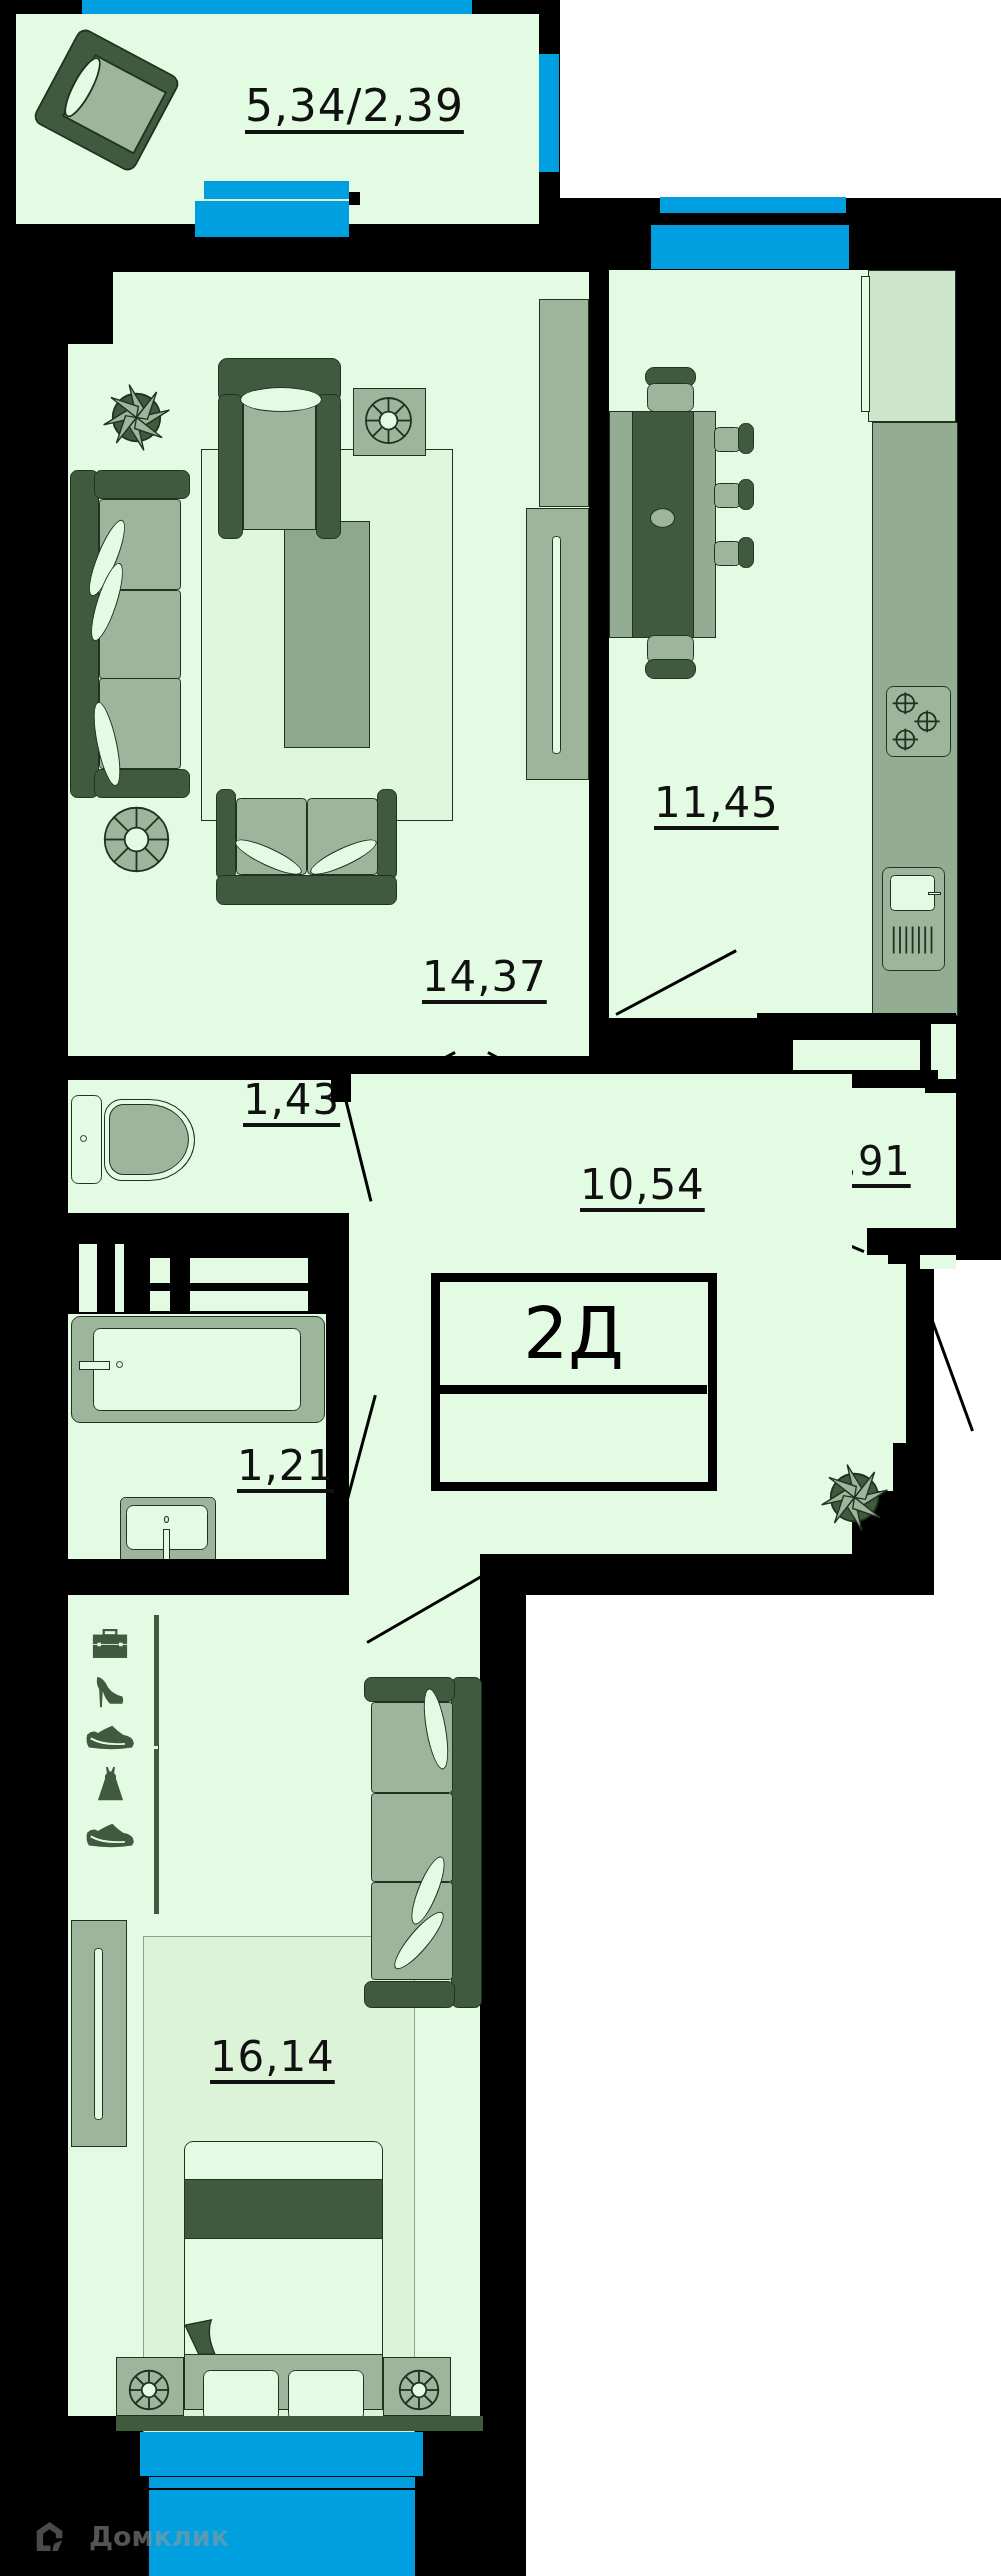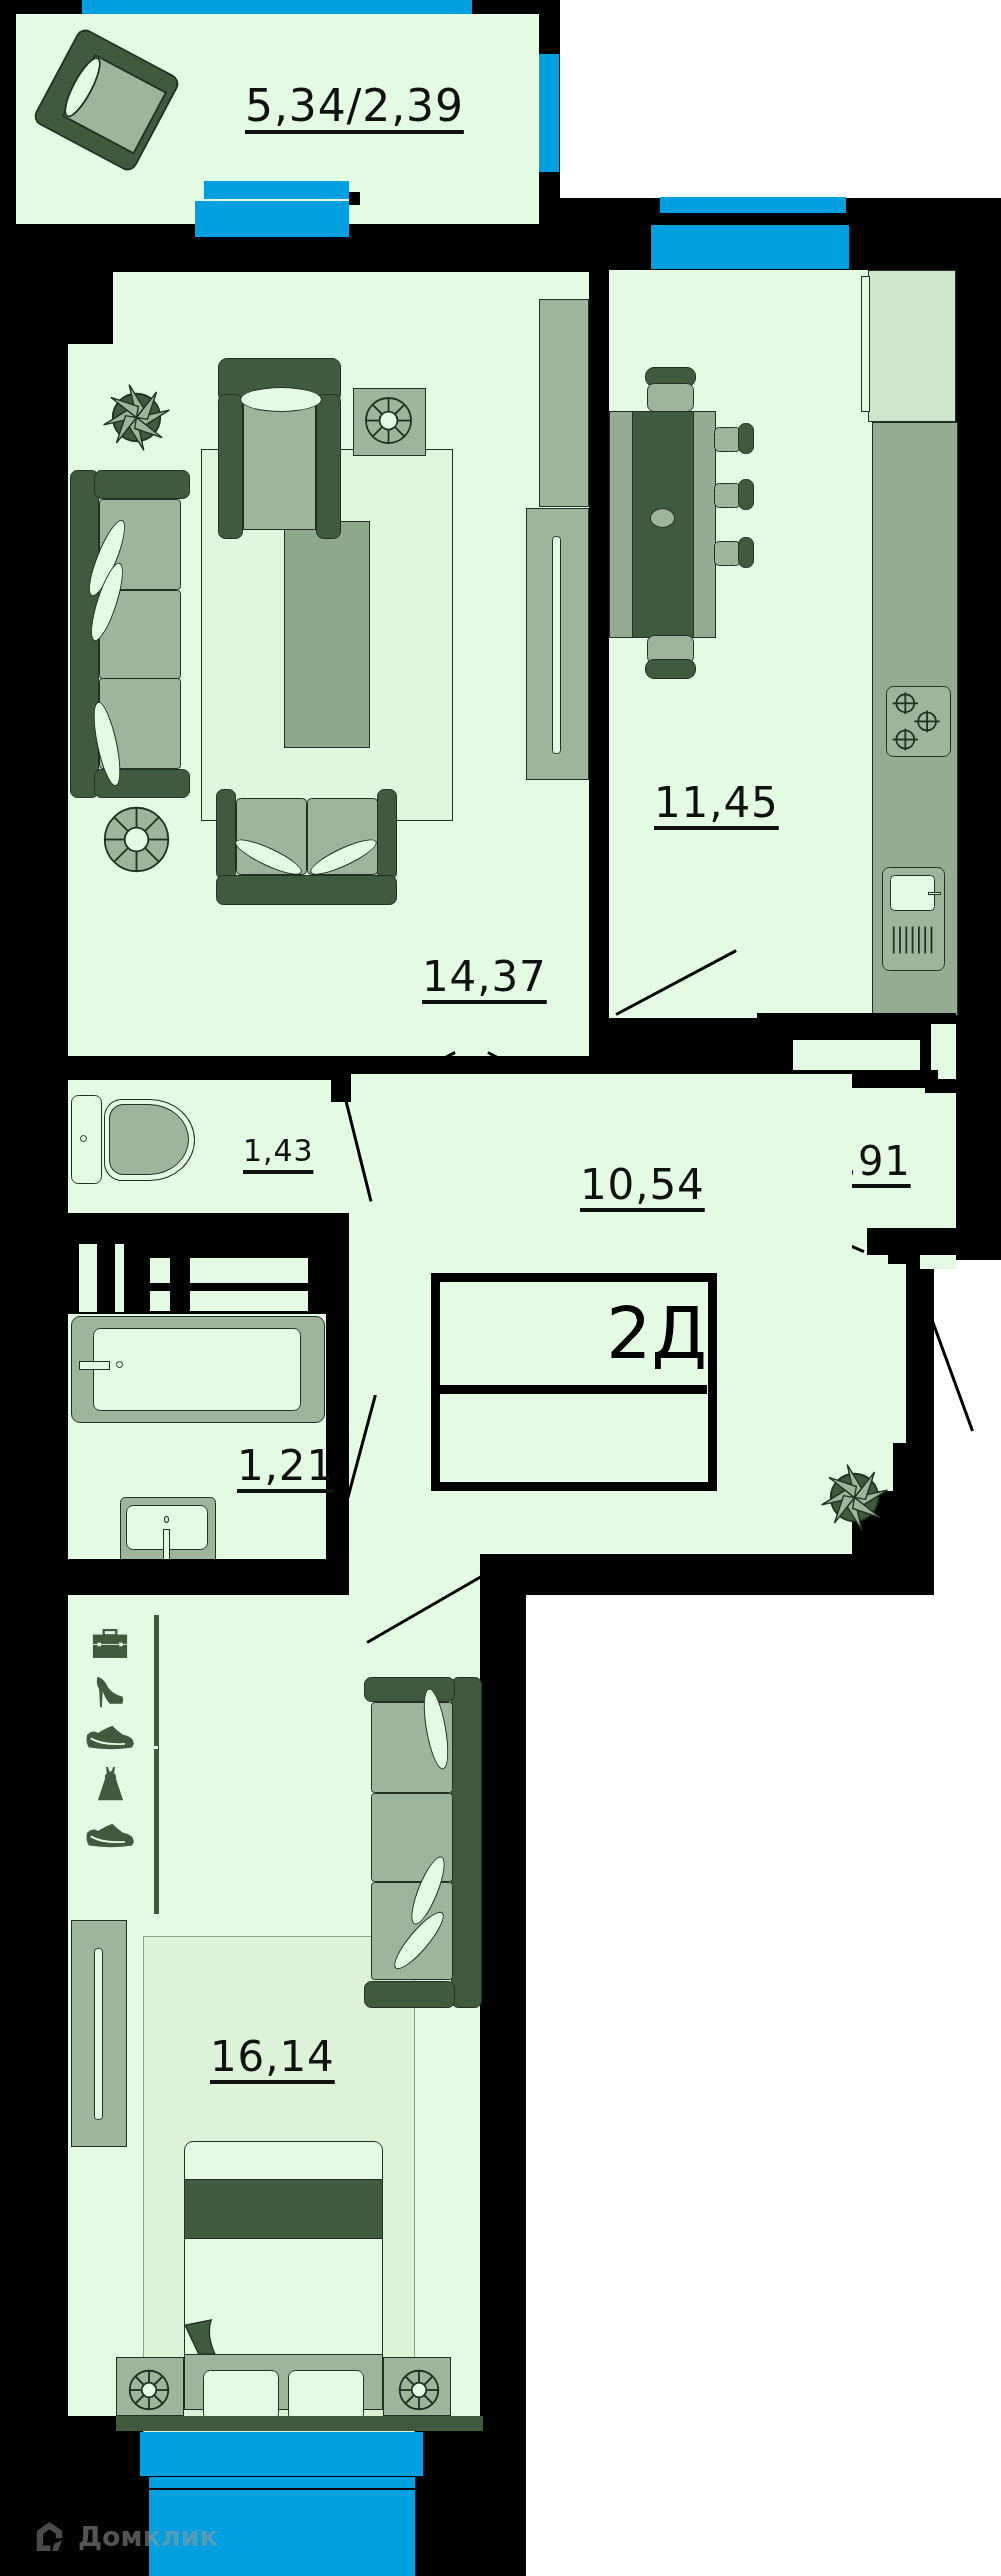--- a/index.html
+++ b/index.html
@@ -239,34 +239,34 @@
         <path d="M0,0 L-36,8 L-10,-8 Z"></path>
         <path d="M0,0 L22,-28 L12,2 Z"></path>
         <path d="M0,0 L28,22 L-2,12 Z"></path>
         <path d="M0,0 L-22,28 L-12,-2 Z"></path>
         <path d="M0,0 L-28,-22 L2,-12 Z"></path>
       </g>
     </svg>
 </div>
 
 <div class="abs" style="left:431px;top:1273px;width:286px;height:218px;border:9px solid #000;background:#e3fbe3;">
-  <div class="abs" style="left:0;top:11px;width:267px;text-align:right;font-size:71px;line-height:82px;color:#000;">2Д</div>
+  <div class="abs" style="left:0;top:11px;width:267px;text-align:center;font-size:71px;line-height:82px;color:#000;">2Д</div>
   <div class="abs wall" style="left:0;top:103px;width:267px;height:9px;"></div>
 </div>
 
 <span class="lbl" style="left:580px;top:1160px;font-size:42px;">10,54</span>
 
 <div class="abs floor" style="left:68px;top:1080px;width:281px;height:136px;"></div>
 <div class="abs" style="left:71px;top:1095px;width:127px;height:91px;">
   <div class="abs" style="left:0;top:0;width:31px;height:89px;border-radius:7.3px;background:#e3fbe3;border:1.8px solid #1f3320;"></div>
   <div class="abs" style="left:9px;top:40px;width:7.3px;height:7.3px;border-radius:50%;border:1.4px solid #1f3320;"></div>
   <div class="abs" style="left:33px;top:3.6px;width:91px;height:82px;border-radius:18px 50% 50% 18px;background:#e3fbe3;border:1.8px solid #1f3320;"></div>
   <div class="abs" style="left:38px;top:9px;width:80px;height:71px;border-radius:14.5px 50% 50% 14.5px;background:#9db59a;border:1.8px solid #1f3320;"></div>
 </div>
-<span class="lbl" style="left:243px;top:1133px;font-size:30px;">1,43</span>
+<span class="lbl" style="left:243px;top:1075px;font-size:42px;">1,43</span>
 <div class="door" style="left:346px;top:1099px;width:104px;transform:rotate(76deg);"></div>
 <div class="abs wall" style="left:331px;top:1070px;width:20px;height:32px;"></div>
 
 <div class="abs wall" style="left:68px;top:1213px;width:281px;height:30px;"></div>
 
 <div class="abs" style="left:68px;top:1224px;width:281px;height:91px;">
   <div class="abs floor" style="left:11px;top:20px;width:18px;height:68px;"></div>
   <div class="abs floor" style="left:47px;top:20px;width:9px;height:68px;"></div>
   <div class="abs floor" style="left:82px;top:34px;width:20px;height:25px;"></div>
   <div class="abs floor" style="left:82px;top:67px;width:20px;height:20px;"></div>
@@ -379,20 +379,20 @@
         <line x1="18" y1="30" x2="9" y2="39"></line>
       </g>
     </svg>
 </div>
 <div class="abs dk" style="left:116px;top:2416px;width:367px;height:14.5px;border:none;"></div>
 
 <div class="abs win" style="left:140px;top:2432px;width:283px;height:44px;"></div>
 <div class="abs win" style="left:149px;top:2477px;width:266px;height:11px;"></div>
 <div class="abs win" style="left:149px;top:2490px;width:266px;height:86px;"></div>
 
-<div class="abs" style="left:34px;top:2518px;height:36px;display:flex;align-items:center;gap:13px;opacity:.55;">
+<div class="abs" style="left:34px;top:2518px;height:36px;display:flex;align-items:center;gap:24px;opacity:.55;">
   <svg width="31" height="33" viewBox="0 0 34 36">
       <path d="M3,12 L17,2 L31,12 L31,20 L24,20 L24,15 L17,10 L10,15 L10,28 L18,28 L18,34 L3,34 Z" fill="#888"></path>
       <path d="M22,26 L31,22 L26,34 L20,34 Z" fill="#888"></path>
     </svg>
   <span style="font-family:'DejaVu Sans','Liberation Sans',sans-serif;font-weight:bold;font-size:27px;color:#999;">Домклик</span>
 </div>
 
 
 </body></html>

